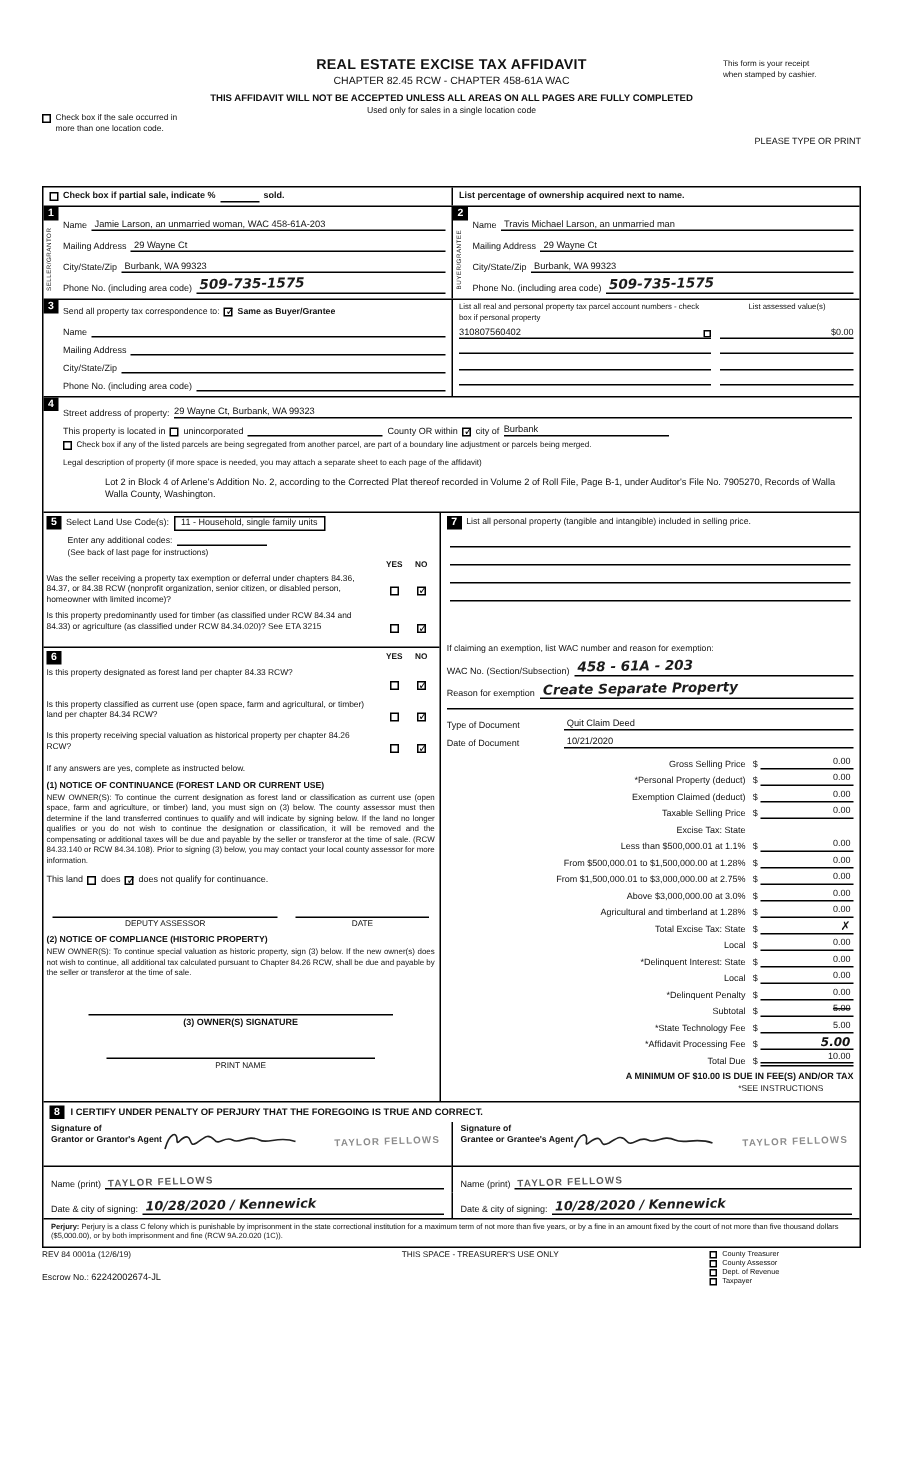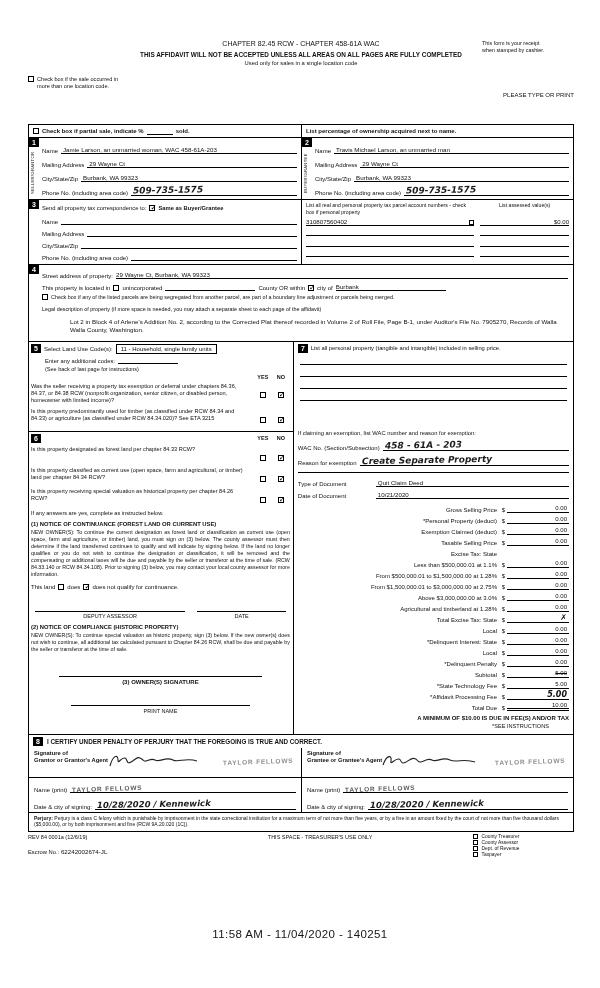--- a/index.html
+++ b/index.html
@@ -146,20 +146,21 @@
   .tstamp { position:absolute; left:0; right:0; top:928px; text-align:center; font-size:11.5px; letter-spacing:0.4px; color:#161616; }
 </style>
 </head>
 <body>
 
 <div class="canvas">
   <div class="form">
 
     <div class="hdr">
       <div class="hdr-c">
+        <div class="title">REAL ESTATE EXCISE TAX AFFIDAVIT</div>
         <div class="chapter">CHAPTER 82.45 RCW - CHAPTER 458-61A WAC</div>
         <div class="warning">THIS AFFIDAVIT WILL NOT BE ACCEPTED UNLESS ALL AREAS ON ALL PAGES ARE FULLY COMPLETED</div>
         <div class="usedonly">Used only for sales in a single location code</div>
       </div>
       <div class="receipt">
         <div>This form is your receipt</div>
         <div>when stamped by cashier.</div>
       </div>
       <div class="multiloc">
         <span class="cb"></span>
@@ -647,14 +648,13 @@
           <span>Dept. of Revenue</span>
         </div>
         <div class="distrow">
           <span class="cb sm"></span>
           <span>Taxpayer</span>
         </div>
       </div>
     </div>
   </div>
 
-  <div class="tstamp">11:58 AM - 11/04/2020 - 140251</div>
 </div>
 
 </body></html>

